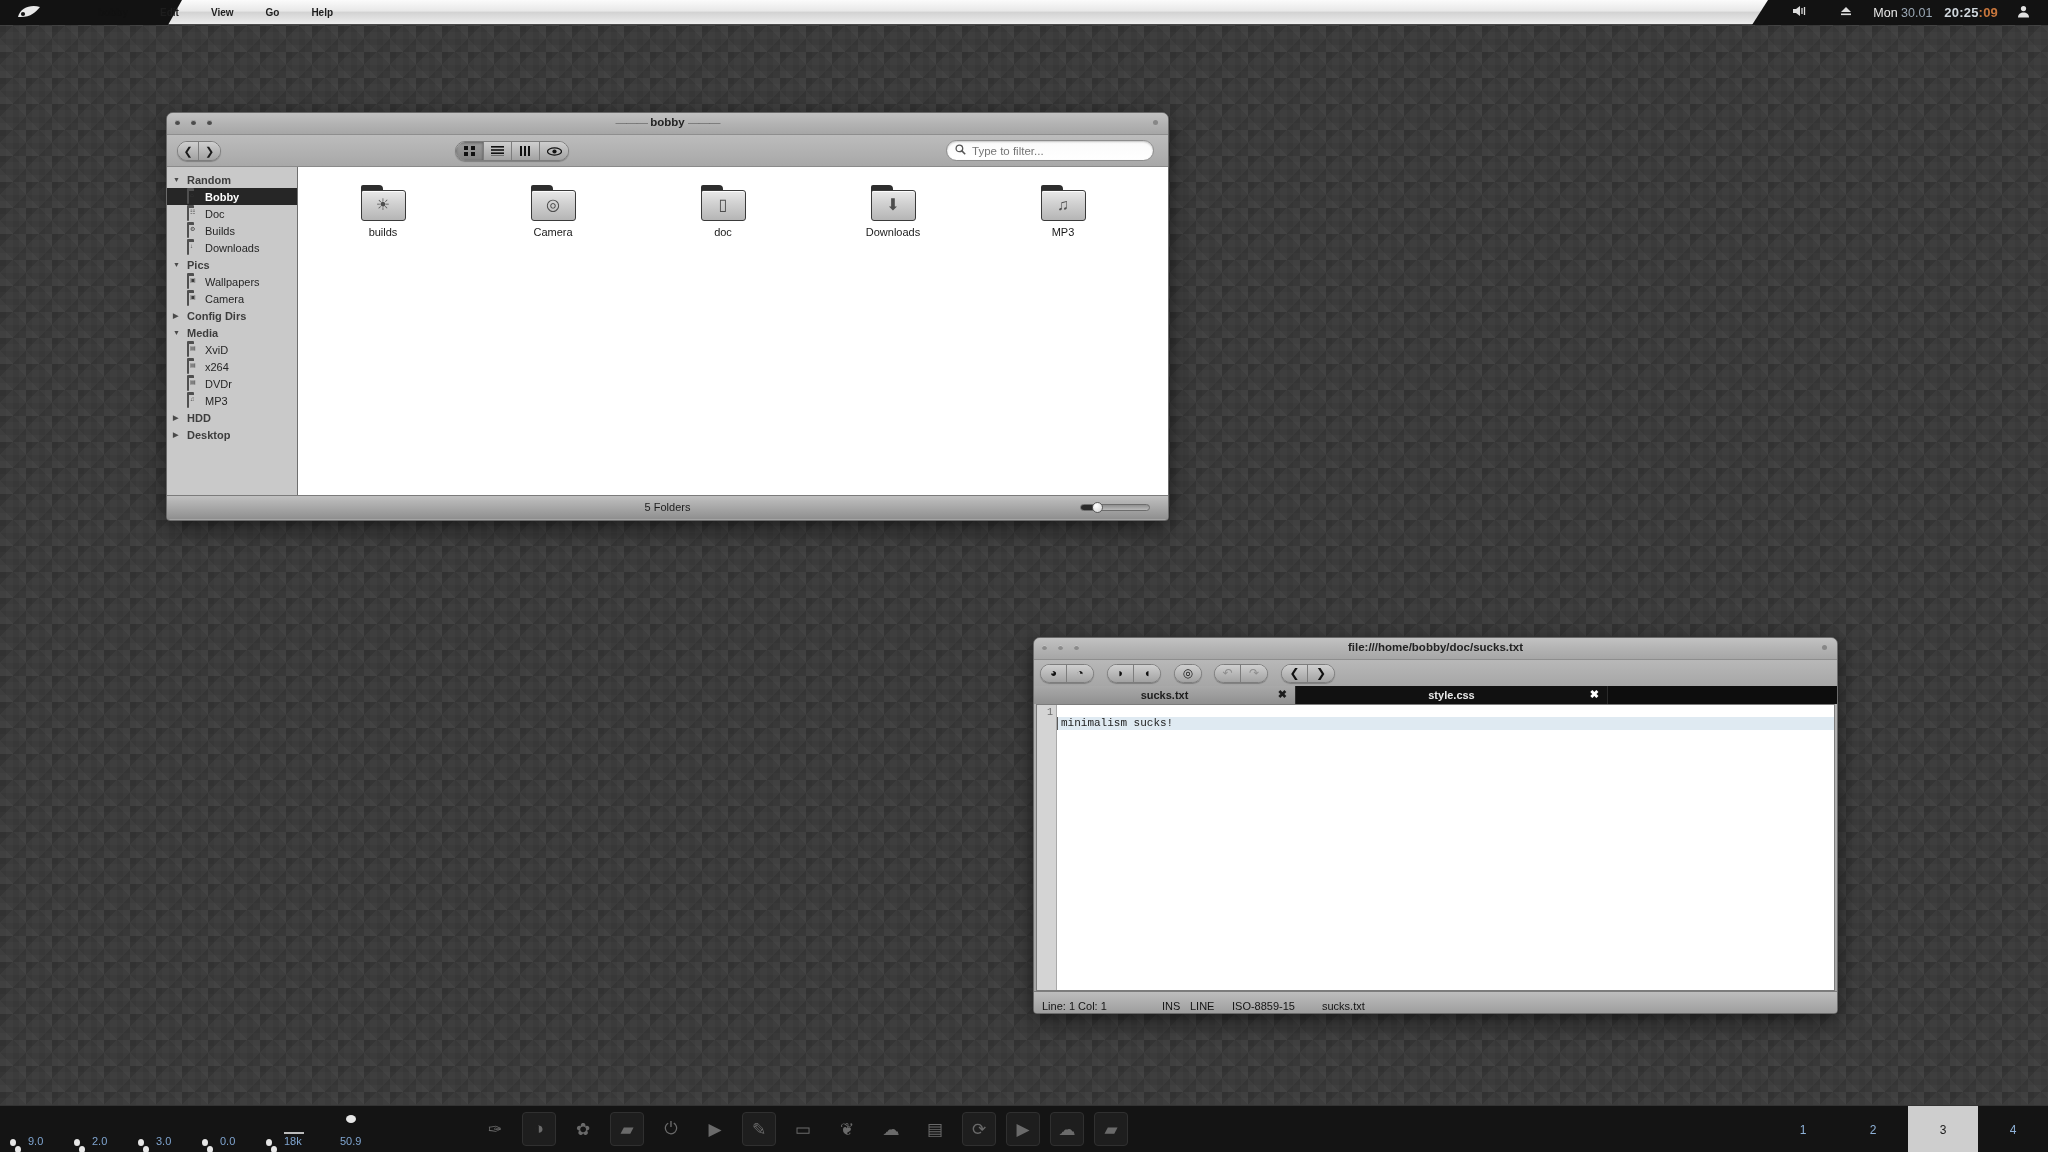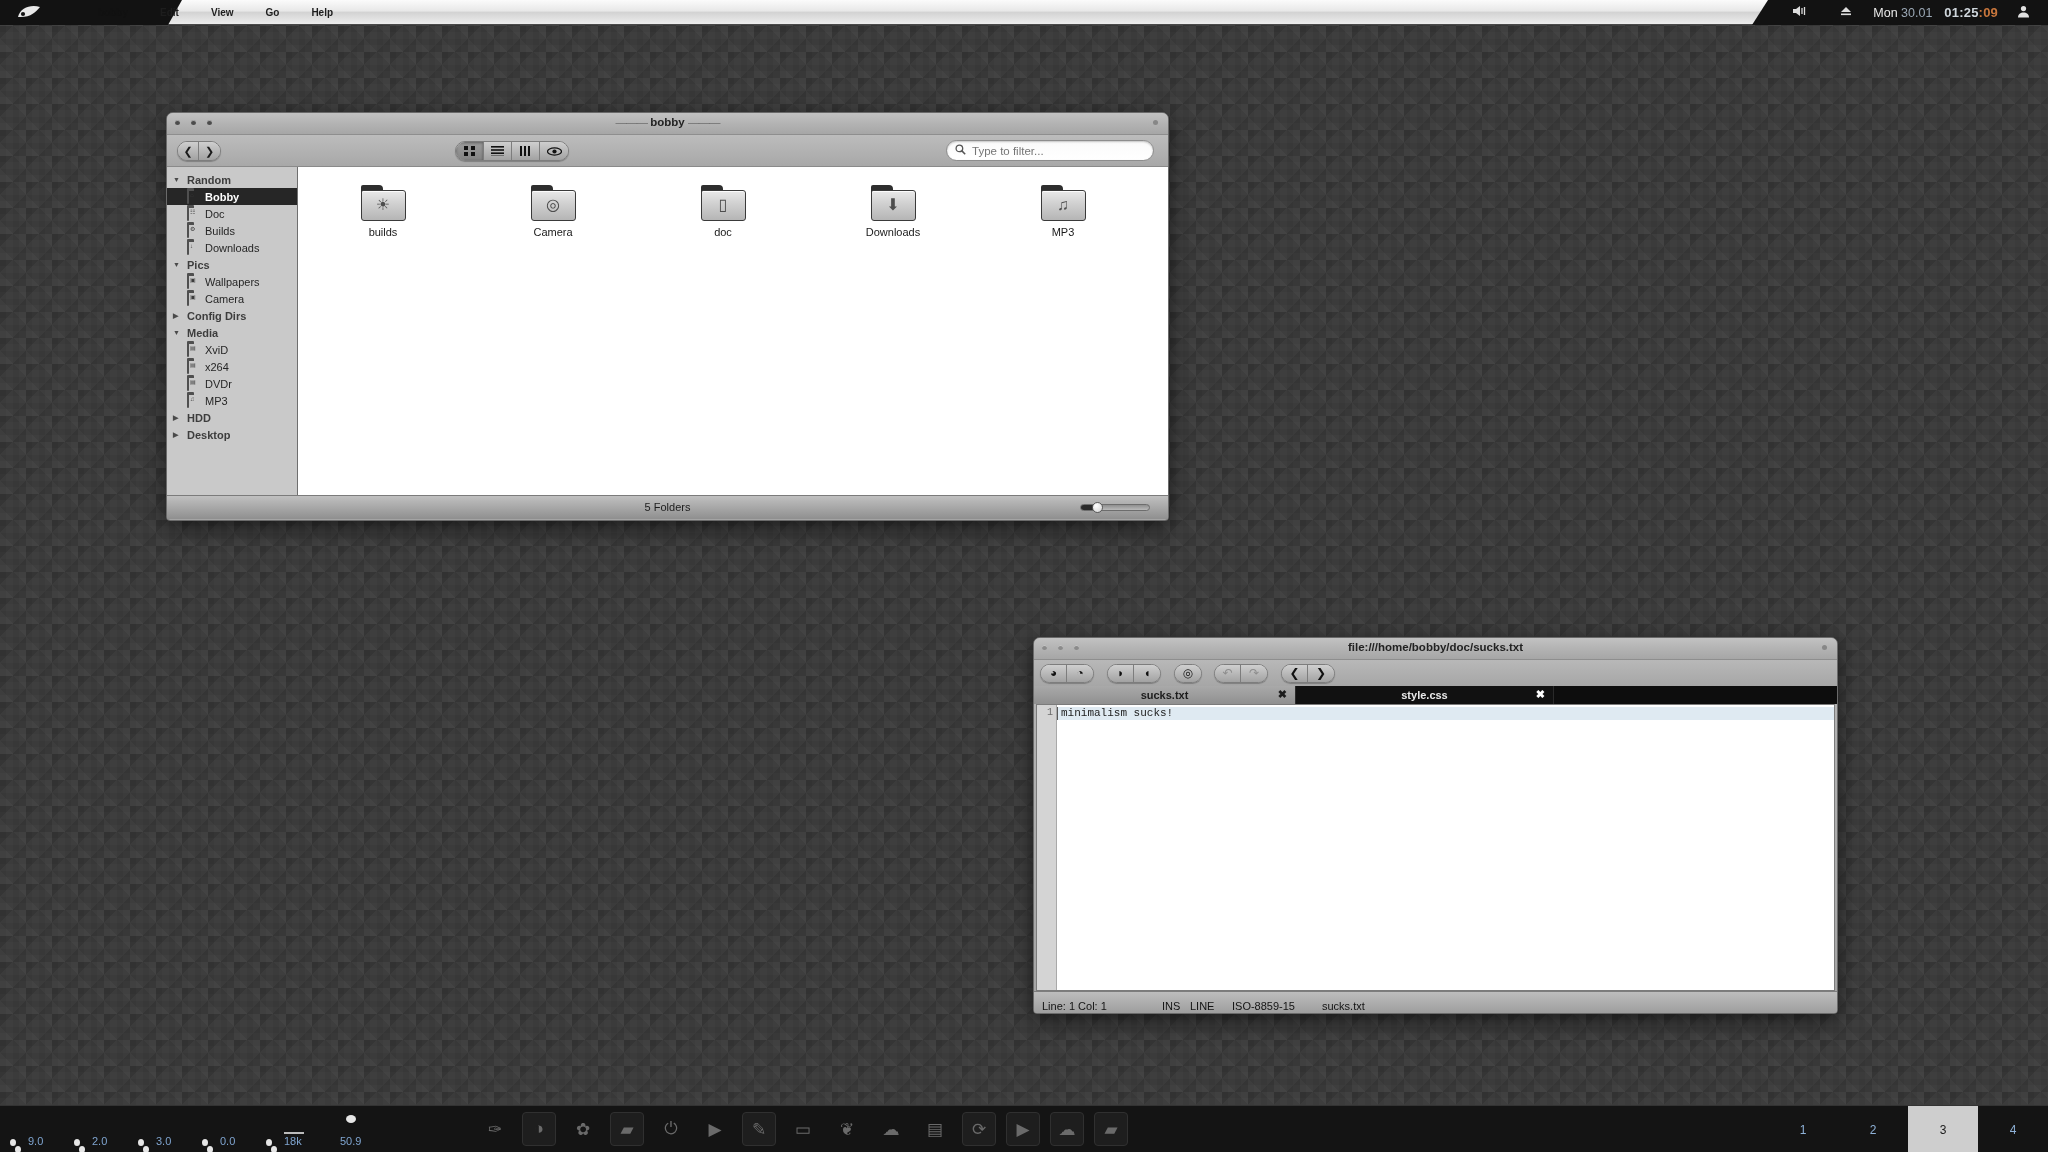--- a/index.html
+++ b/index.html
@@ -218,35 +218,35 @@
   .ed-grp .btn-group > div{ height:17px; width:26px; font-size:12px; color:#111;}
   .ed-grp .btn-group > div.dim { color:#8d8d8d; }
   .ed-tabs {
     height:18px; display:flex; background:#0d0d0d; position:relative;
   }
   .ed-tab {
     height:18px; display:flex; align-items:center; justify-content:center;
     position:relative; font-size:11px; font-weight:bold;
   }
   .ed-tab.active { width:262px; background:linear-gradient(to bottom,#a9a9a9,#909090); color:#1b1b1b; border-right:1px solid #2a2a2a;}
-  .ed-tab.inactive { width:258px; background:#111; color:#e9e9e9; border-right:1px solid #2a2a2a;}
+  .ed-tab.inactive { width:312px; background:#111; color:#e9e9e9; border-right:1px solid #2a2a2a;}
   .ed-tab .x { position:absolute; right:8px; top:2px; font-size:11px; font-weight:bold; }
   .ed-tab.active .x { color:#1b1b1b; }
   .ed-tab.inactive .x { color:#fff; }
   .ed-area {
     height:287px; background:#fff; display:flex; position:relative;
     border:1px solid #7b7b7b; margin:0 2px;
   }
   .ed-gutter {
     width:20px; background:#d4d4d4; border-right:1px solid #a9a9a9;
     font-family:"Liberation Mono", monospace; font-size:10px; color:#6b6b6b;
     text-align:right; padding:2px 3px 0 0;
   }
   .ed-text {
-    flex:1; position:relative; padding-top:2px;
+    flex:1; position:relative; padding-top:12px;
     font-family:"Liberation Mono", monospace; font-size:11px; color:#222;
   }
   .ed-line-hl {
     background:#dfeaf2; padding-left:3px; height:13px; line-height:13px;
     border-left:1px solid #5a5a5a;
   }
   .ed-status {
     height:28px; position:relative;
     background:linear-gradient(to bottom,#bdbdbd,#959595);
     border-top:1px solid #7d7d7d;
@@ -327,21 +327,21 @@
       <svg width="14" height="12" viewBox="0 0 14 12">
           <path d="M7 2L12 7H2z" fill="#dcdcdc"></path>
           <rect x="2" y="8.5" width="10" height="1.6" fill="#dcdcdc"></rect>
         </svg>
     </div>
     <div class="clock-date">
       <span class="dow">Mon</span>
       <span>30.01</span>
     </div>
     <div class="clock-time">
-      <span>01:25</span><span class="sec">:09</span>
+      <span>20:25</span><span class="sec">:09</span>
     </div>
     <div class="user-ico">
       <svg width="13" height="13" viewBox="0 0 13 13">
           <circle cx="6.5" cy="3.6" r="2.6" fill="#e0e0e0"></circle>
           <path d="M1 12.5c0-3.2 2.5-5 5.5-5s5.5 1.8 5.5 5z" fill="#e0e0e0"></path>
         </svg>
     </div>
   </div>
 </div>
 

